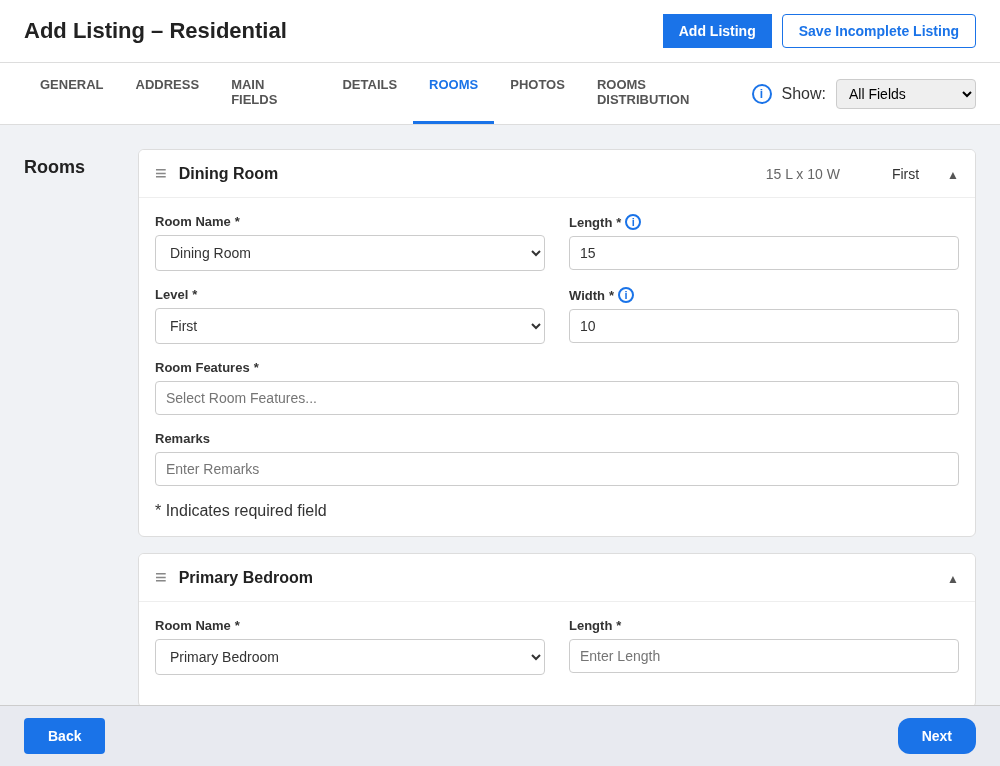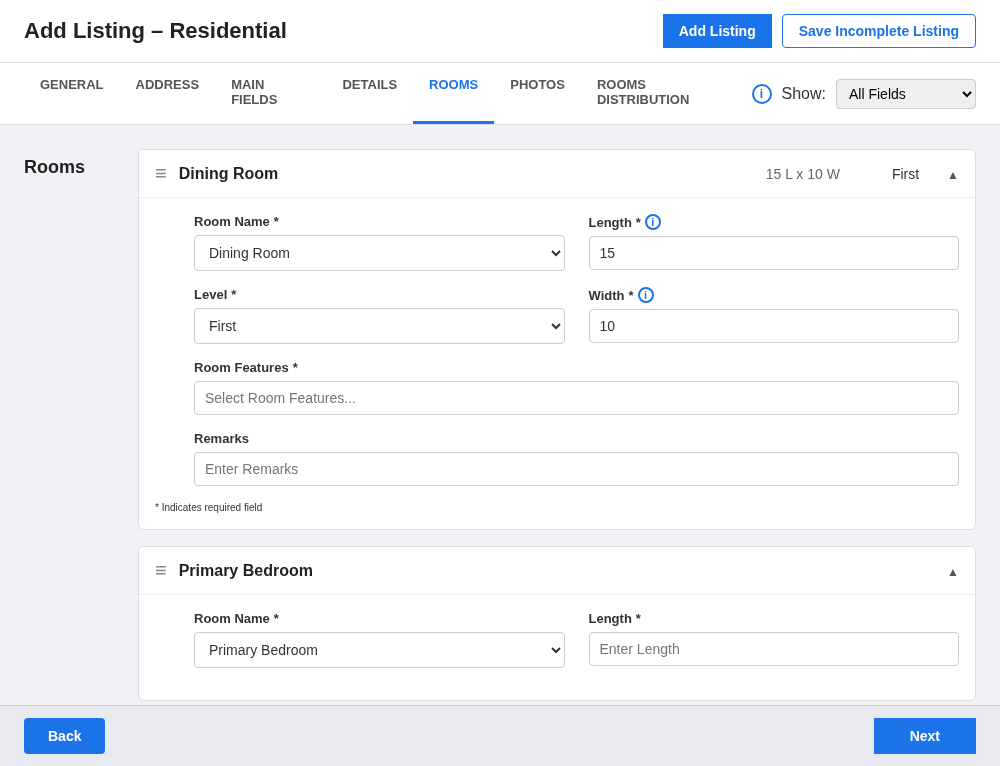--- a/index.html
+++ b/index.html
@@ -171,21 +171,20 @@
     }
 
     
     .room-card-body {
       padding: 16px;
     }
     .form-row {
       display: flex;
       gap: 24px;
       margin-bottom: 16px;
-      margin-left: 39px;
     }
     .form-group {
       flex: 1;
       display: flex;
       flex-direction: column;
     }
     .form-label {
       font-size: 13px;
       font-weight: 600;
       margin-bottom: 6px;
@@ -203,21 +202,21 @@
       padding: 8px 10px;
       font-size: 14px;
       width: 100%;
       color: #333;
       background: #fff;
     }
     .form-select {
       appearance: auto;
     }
     .required-note {
-      font-size: 10px;
+      font-size: 16px;
       color: #666;
       margin-top: 8px;
     }
     .required-note span {
       color: #333;
     }
 
     
     .footer {
       position: fixed;
@@ -237,22 +236,22 @@
       padding: 10px 24px;
       border-radius: 4px;
       cursor: pointer;
       font-size: 14px;
       font-weight: 600;
     }
     .btn-next {
       background: #1a73e8;
       color: #fff;
       border: none;
-      padding: 10px 36px;
-      border-radius: 0;
+      padding: 10px 24px;
+      border-radius: 12px;
       cursor: pointer;
       font-size: 14px;
       font-weight: 600;
     }
 
     
     .chevron-up::before {
       content: '▲';
       font-size: 12px;
     }

